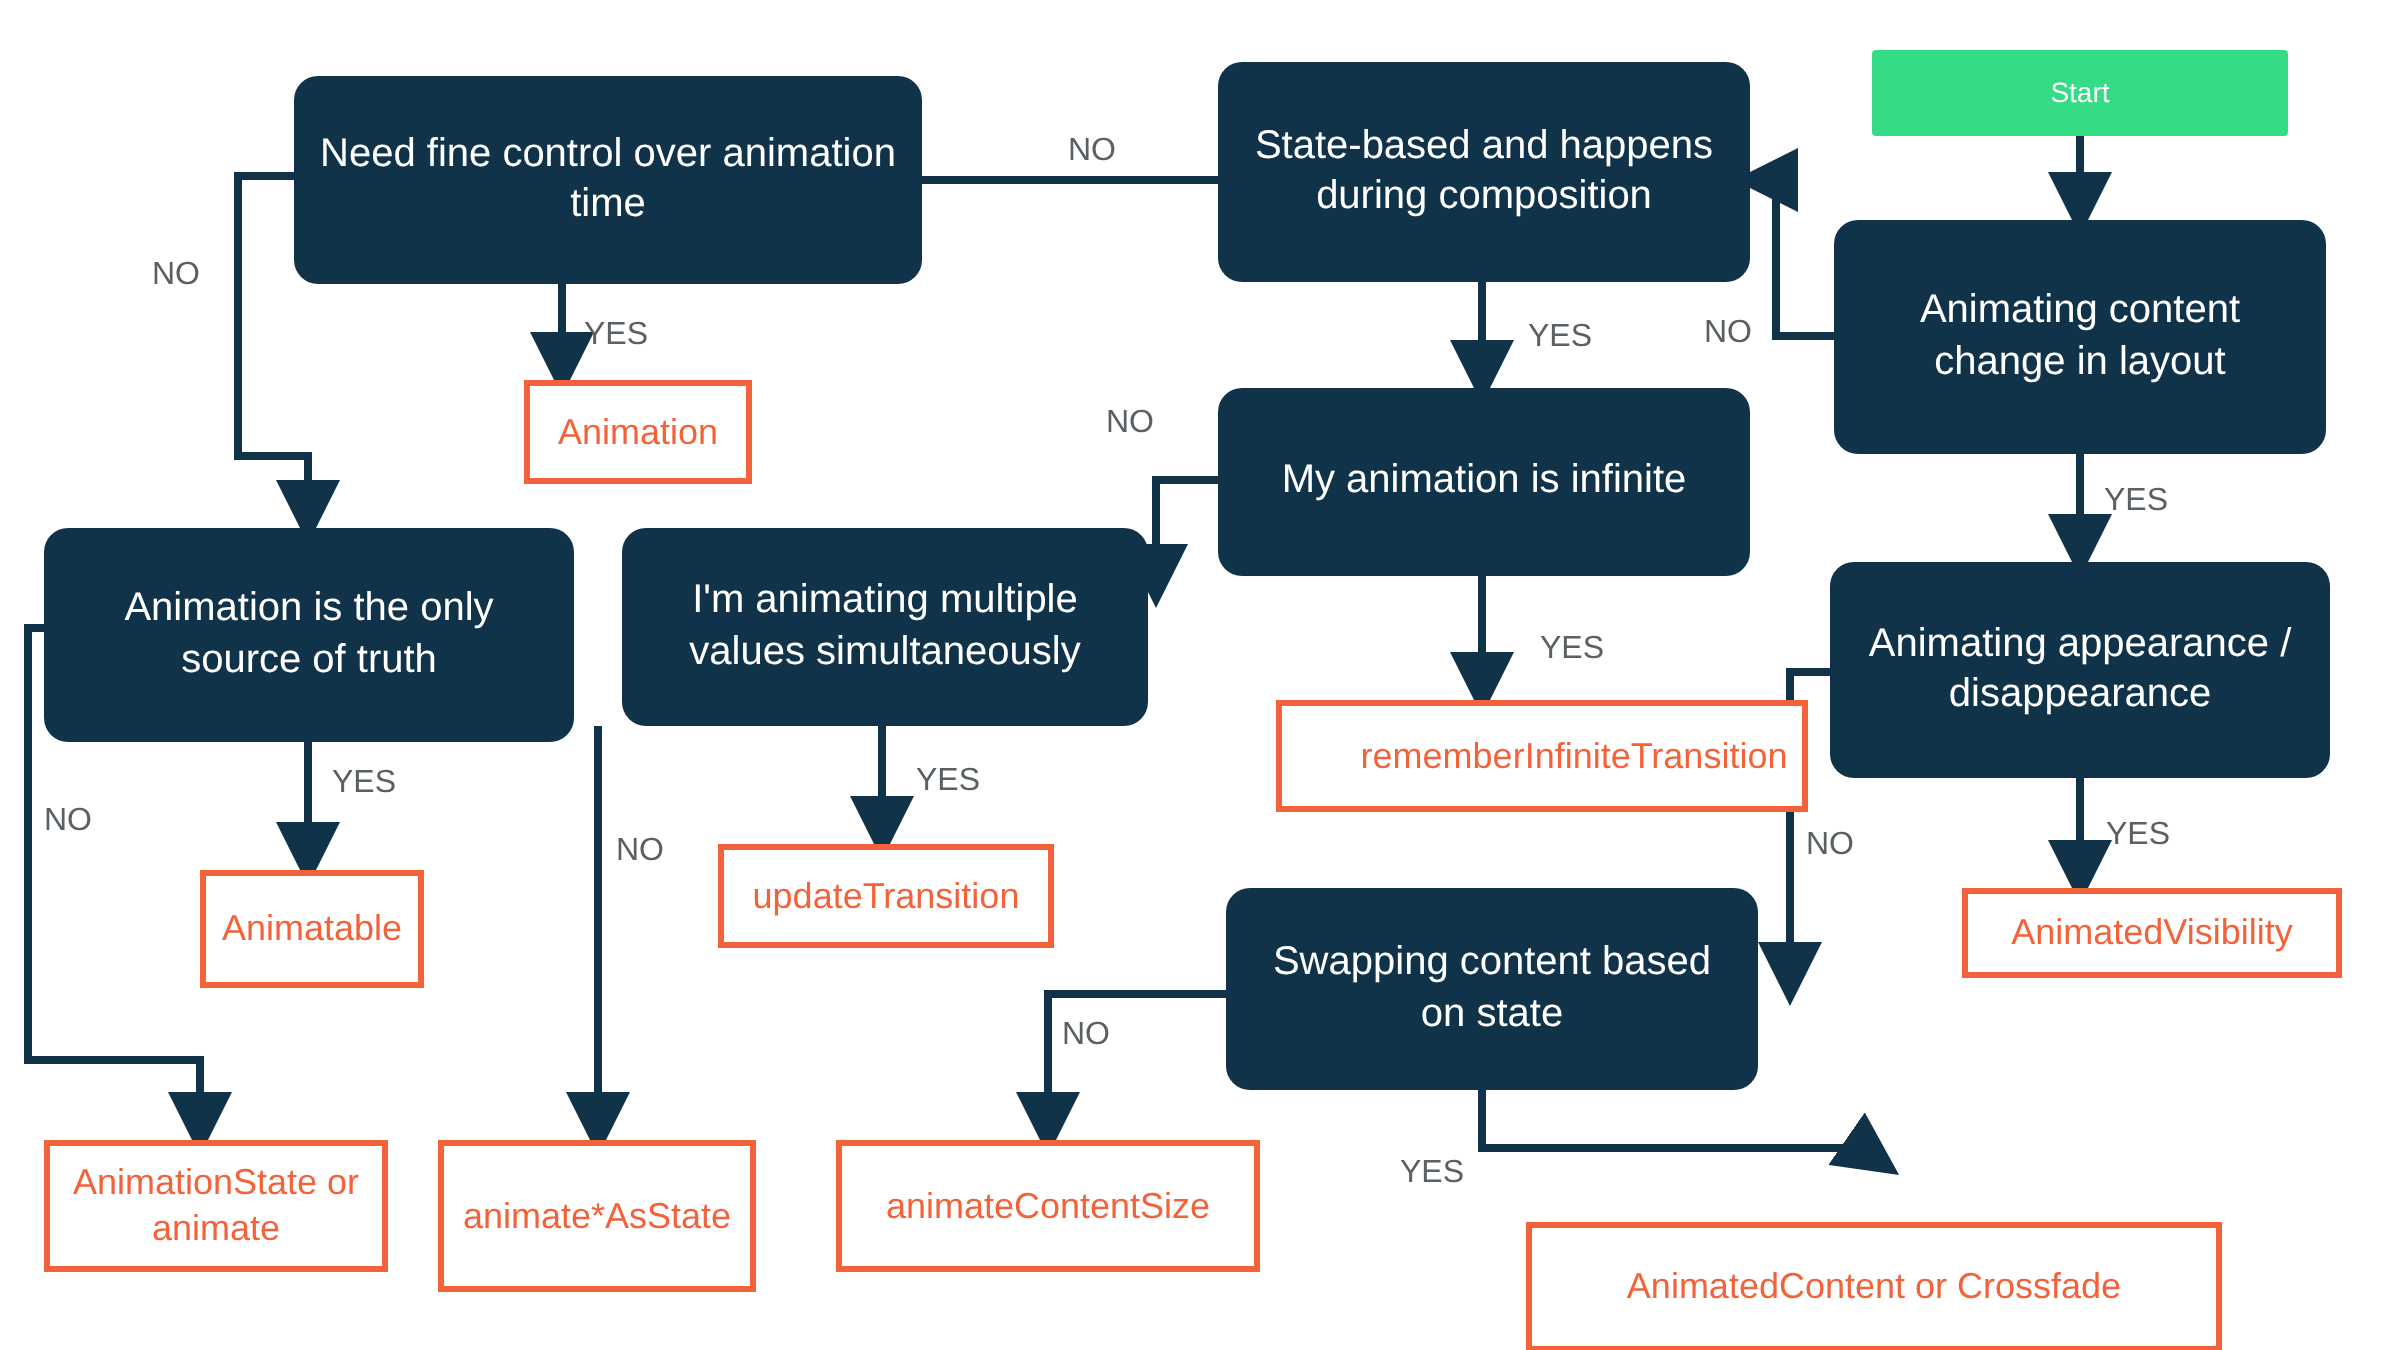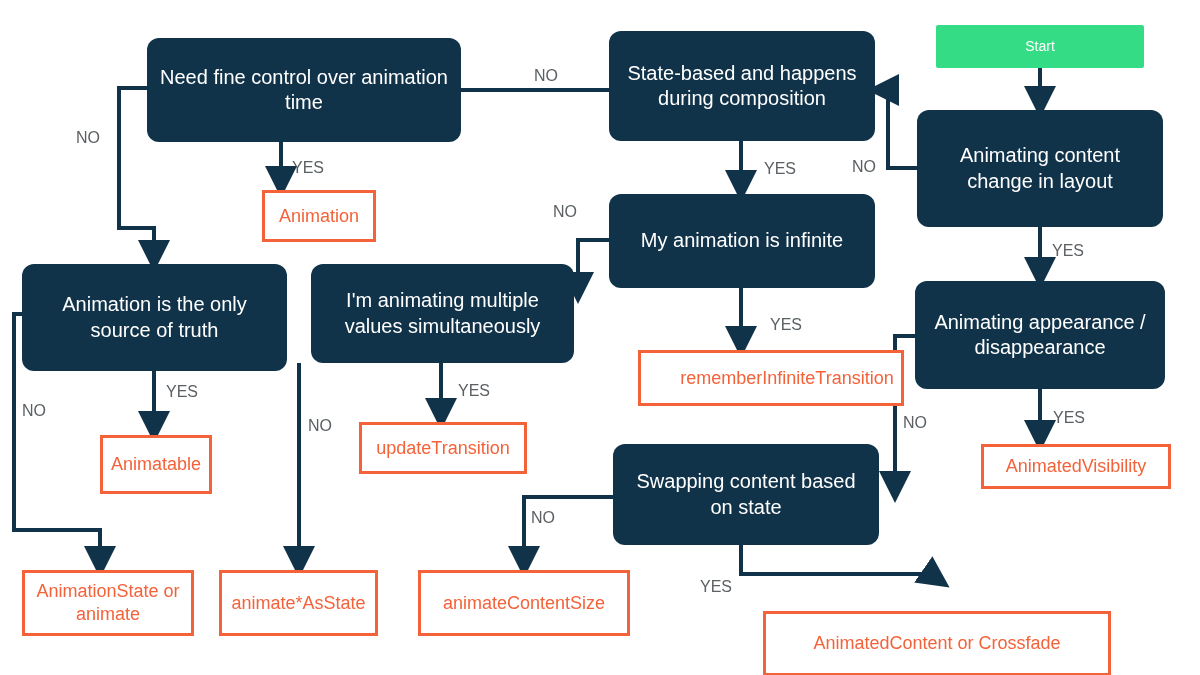--- a/index.html
+++ b/index.html
@@ -156,21 +156,21 @@
   </div>
 
   <div class="node outcome" style="left:945px;top:444px;width:190px;height:45px;margin-left:36px;">
     <span>AnimatedVisibility</span>
   </div>
 
   <div class="node outcome" style="left:22px;top:570px;width:172px;height:66px;">
     <span>AnimationState or animate</span>
   </div>
 
-  <div class="node outcome" style="left:219px;top:570px;width:159px;height:66px;">
+  <div class="node outcome" style="left:219px;top:570px;width:159px;height:76px;">
     <span>animate*AsState</span>
   </div>
 
   <div class="node outcome" style="left:418px;top:570px;width:212px;height:66px;">
     <span>animateContentSize</span>
   </div>
 
   <div class="node outcome" style="left:763px;top:611px;width:348px;height:65px;">
     <span>AnimatedContent or Crossfade</span>
   </div>

